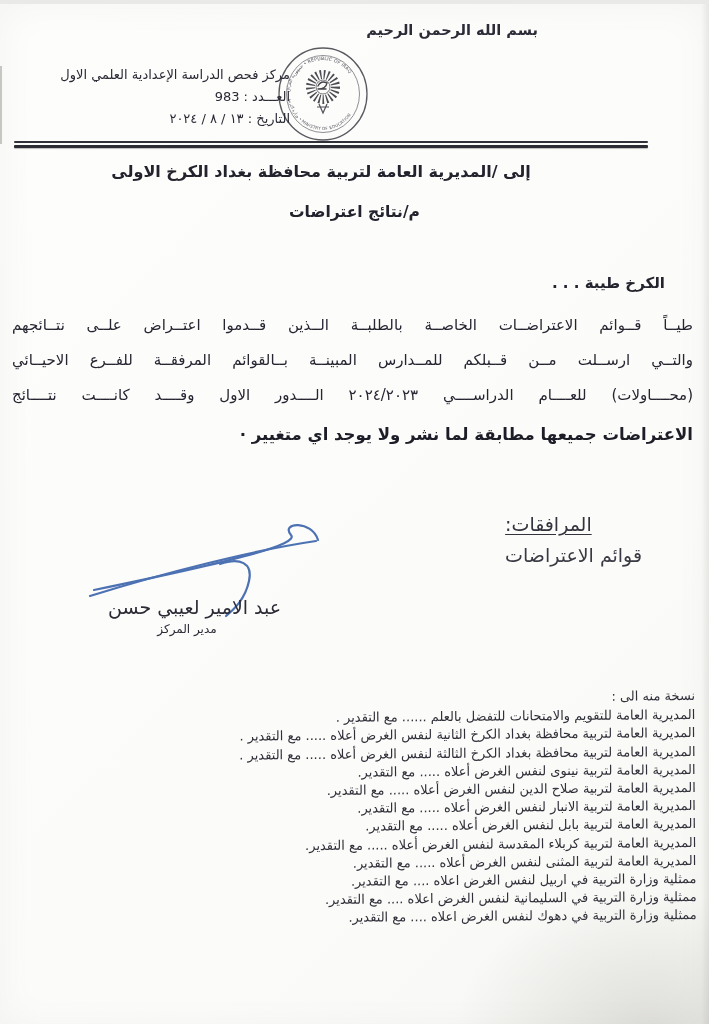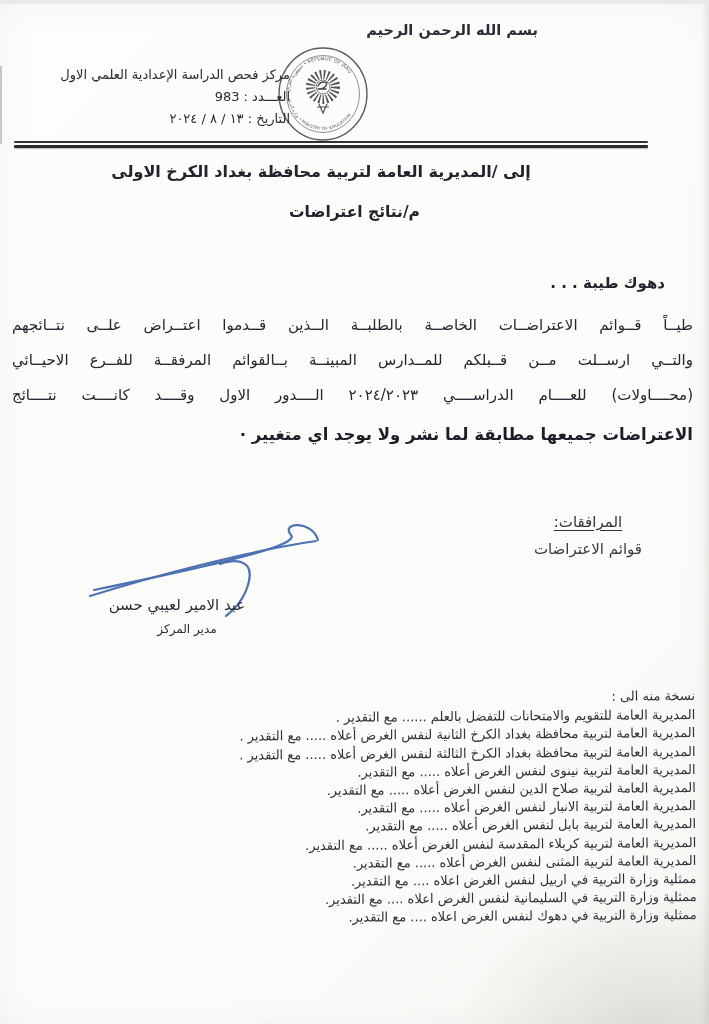--- a/index.html
+++ b/index.html
@@ -19,25 +19,25 @@
   .rule-a{top:137px;left:14px;width:634px;height:2.2px;background:#31313a;border-radius:1px;}
   .rule-b{top:141.4px;left:14px;width:634px;height:2.6px;background:#2b2b34;border-radius:1px;box-shadow:0 1px 1px rgba(0,0,0,.25);}
   .recipient{top:158px;left:0;width:642px;text-align:center;font-size:16px;font-weight:700;color:#23232e;}
   .subject{top:199px;left:0;width:709px;text-align:center;font-size:15.5px;font-weight:700;color:#23232e;}
   .greeting{top:270px;right:44px;font-size:15px;font-weight:600;color:#24242f;}
   .bodyline{left:12px;right:16px;font-size:15px;color:#262632;
     text-align:justify;text-align-last:justify;line-height:26px;}
   .l1{top:308px;} .l2{top:343px;} .l3{top:378px;}
   .boldline{top:421px;right:16px;left:180px;text-align:right;font-size:16.5px;font-weight:700;color:#1d1d28;}
   .closing{top:477px;right:82px;font-size:14.5px;color:#2a2a35;}
-  .attach{top:509px;right:67px;text-align:center;font-size:15px;color:#33333d;}
+  .attach{top:509px;right:67px;text-align:left;font-size:19px;color:#33333d;}
   .attach .lbl{text-decoration:underline;text-underline-offset:3px;}
   .attach .itm{margin-top:9px;color:#3a3a44;}
   .sig-wrap{top:506px;left:82px;width:268px;height:128px;}
-  .signer-name{top:592px;left:82px;width:190px;text-align:center;font-size:15px;color:#2b2b36;}
+  .signer-name{top:592px;left:108px;width:190px;text-align:left;font-size:19px;color:#2b2b36;}
   .signer-title{top:618px;left:92px;width:190px;text-align:center;font-size:12px;color:#2b2b36;}
   .cc{top:683px;right:14px;width:600px;text-align:right;font-size:13px;line-height:18.2px;color:#30303a;
       transform:rotate(-0.45deg);transform-origin:top right;}
   .cc .cc-head{margin-bottom:1px;}
   .edge-right{top:0;right:0;width:8px;height:1024px;background:linear-gradient(to left,rgba(90,90,85,.10),rgba(0,0,0,0));}
   .corner-smudge{bottom:-40px;right:-30px;width:300px;height:190px;
       background:radial-gradient(ellipse at 70% 80%,rgba(120,118,110,.20),rgba(120,118,110,0) 65%);}
   .left-tick{top:62px;left:0;width:2px;height:78px;background:#c6c6c2;}
   svg text{font-family:"DejaVu Sans",sans-serif;}
 </style>
@@ -77,21 +77,21 @@
     <div>العـــدد : 983</div>
     <div>التاريخ : ١٣ / ٨ / ٢٠٢٤</div>
   </div>
 
   <div class="abs rule-a"></div>
   <div class="abs rule-b"></div>
 
   <div class="abs recipient rtl">إلى /المديرية العامة لتربية محافظة بغداد الكرخ الاولى</div>
   <div class="abs subject rtl">م/نتائج اعتراضات</div>
 
-  <div class="abs greeting rtl">دهوك طيبة . . .</div>
+  <div class="abs greeting rtl">الكرخ طيبة . . .</div>
 
   <div class="abs bodyline l2 rtl">والتــي ارســلت مــن قــبلكم للمــدارس المبينــة بــالقوائم المرفقــة للفــرع الاحيــائي</div>
   <div class="abs bodyline l1 rtl">طيــاً قــوائم الاعتراضــات الخاصــة بالطلبــة الــذين قــدموا اعتــراض علــى نتــائجهم</div>
   <div class="abs bodyline l3 rtl">(محــــاولات) للعــــام الدراســــي ٢٠٢٤/٢٠٢٣ الــــدور الاول وقــــد كانــــت نتــــائج</div>
   <div class="abs boldline rtl">الاعتراضات جميعها مطابقة لما نشر ولا يوجد اي متغيير ·</div>
 
   <div class="abs attach rtl">
     <div class="lbl">المرافقات:</div>
     <div class="itm">قوائم الاعتراضات</div>
   </div>

